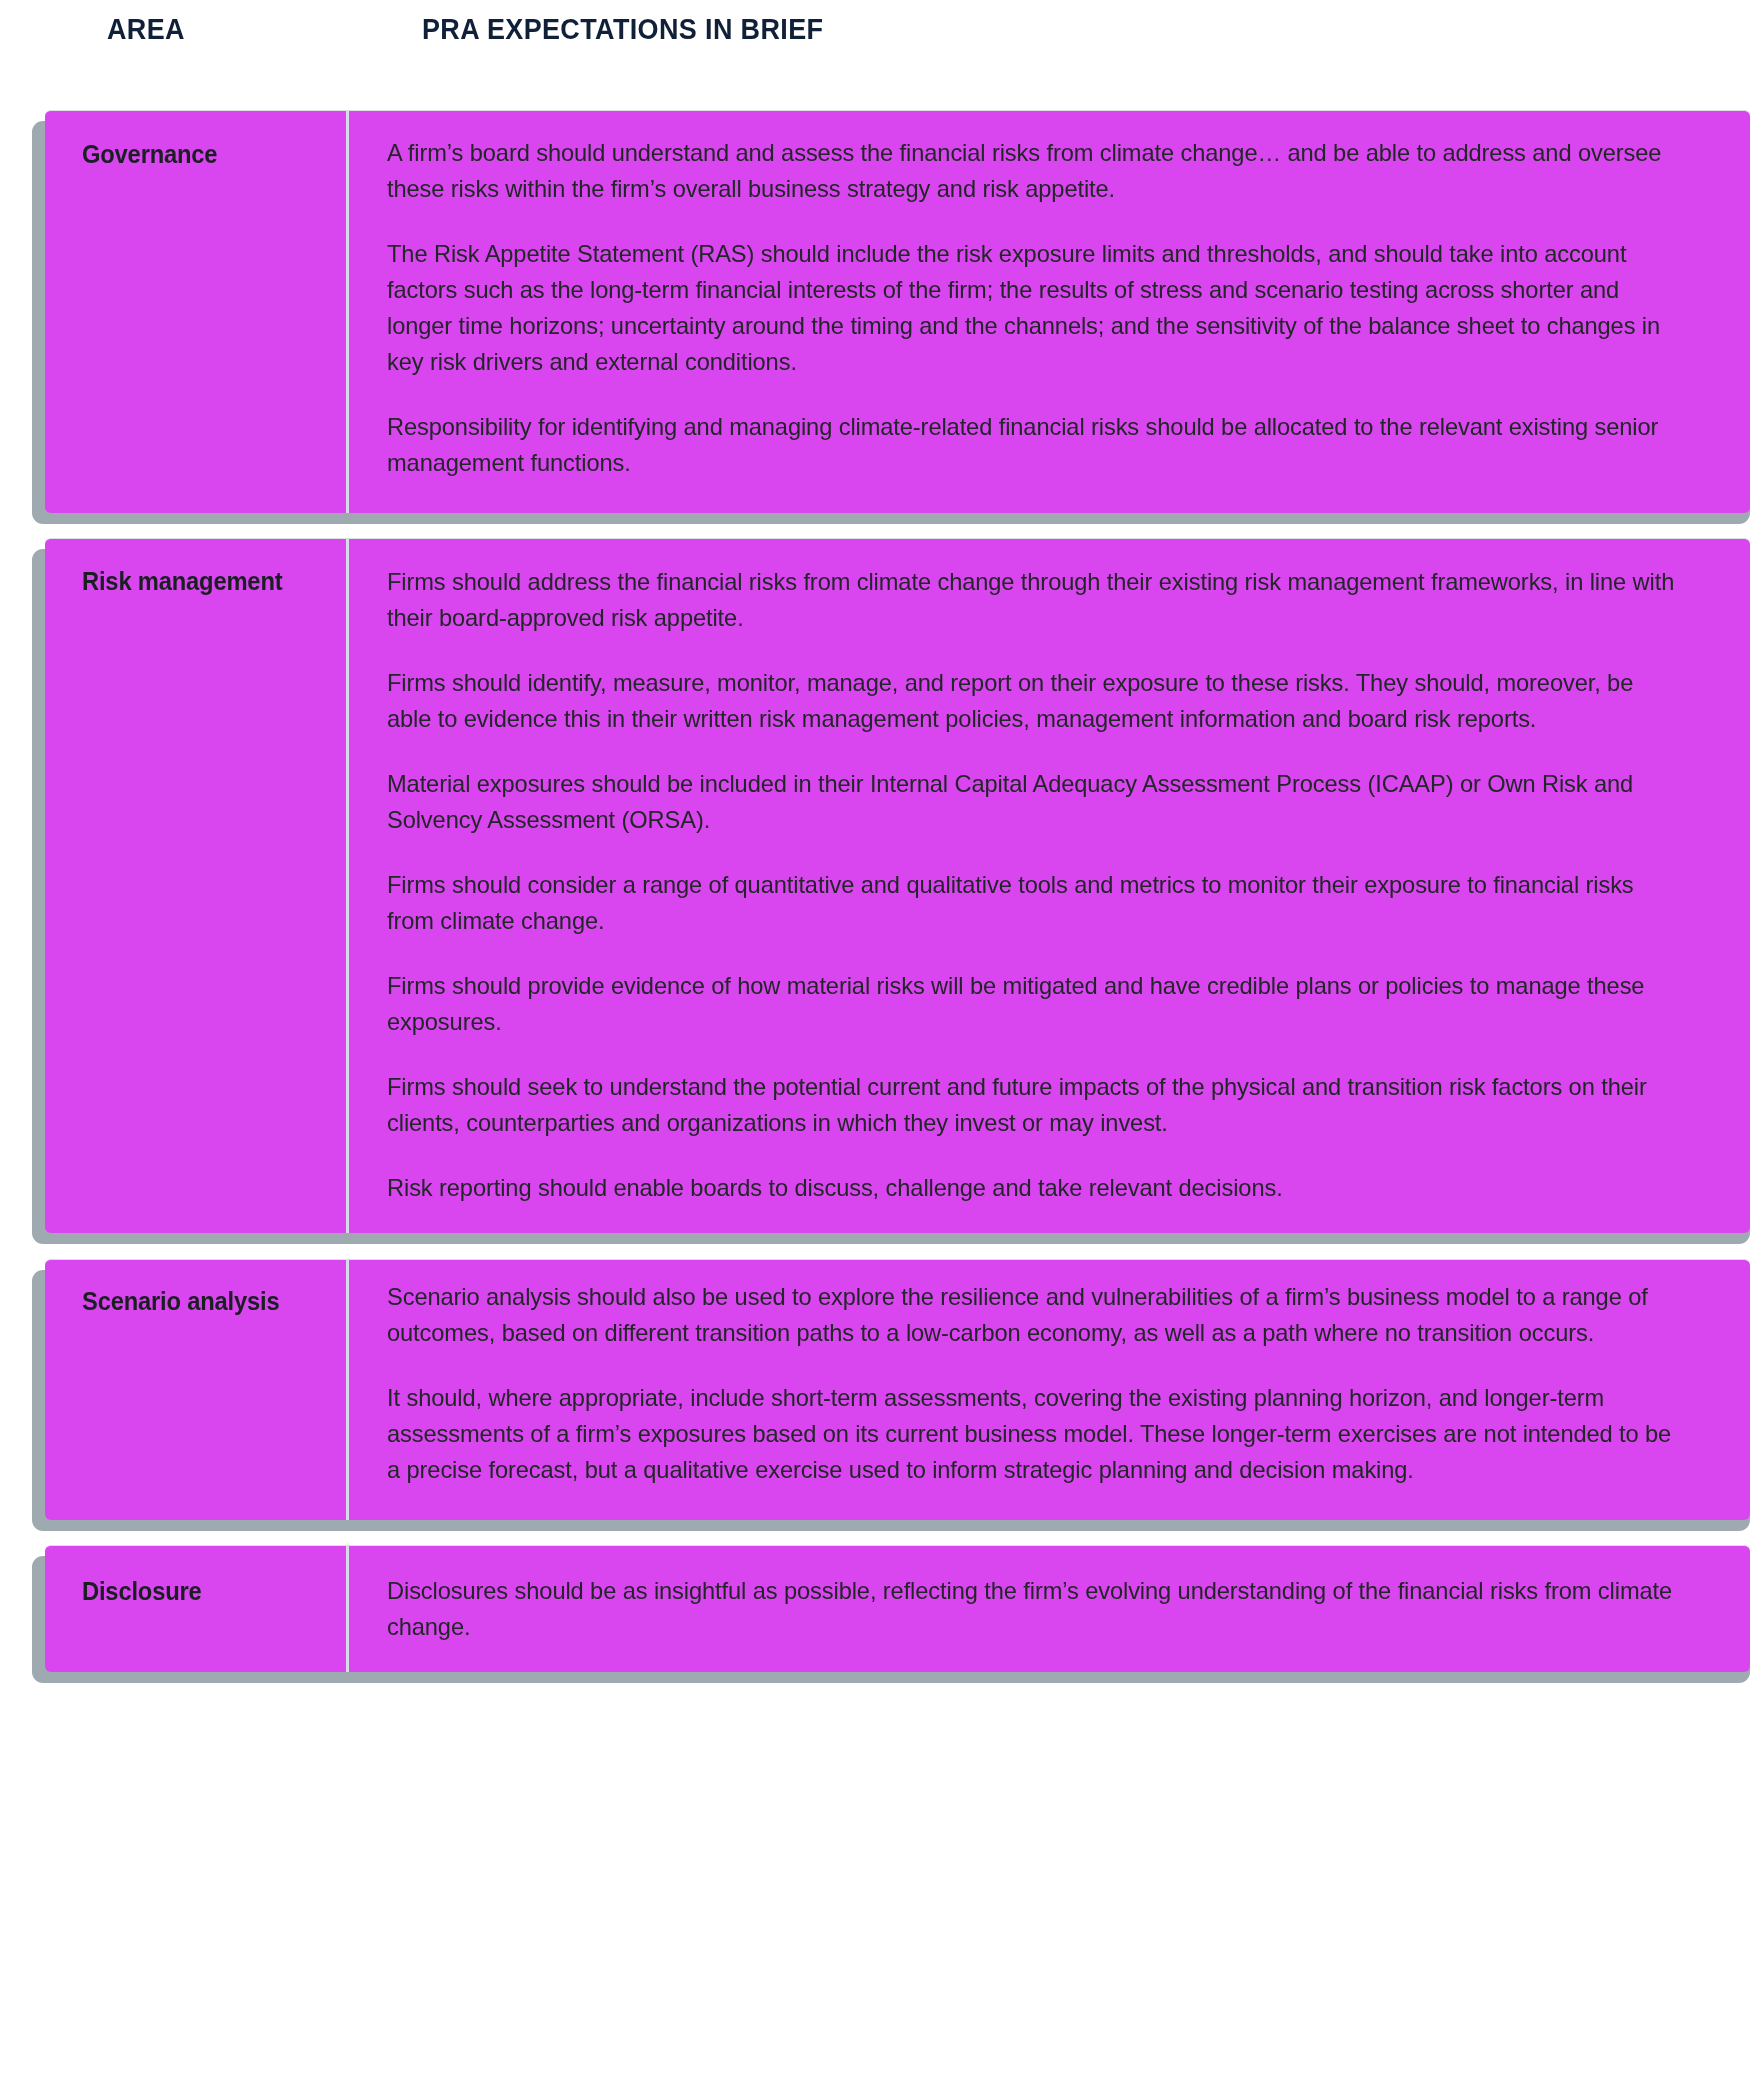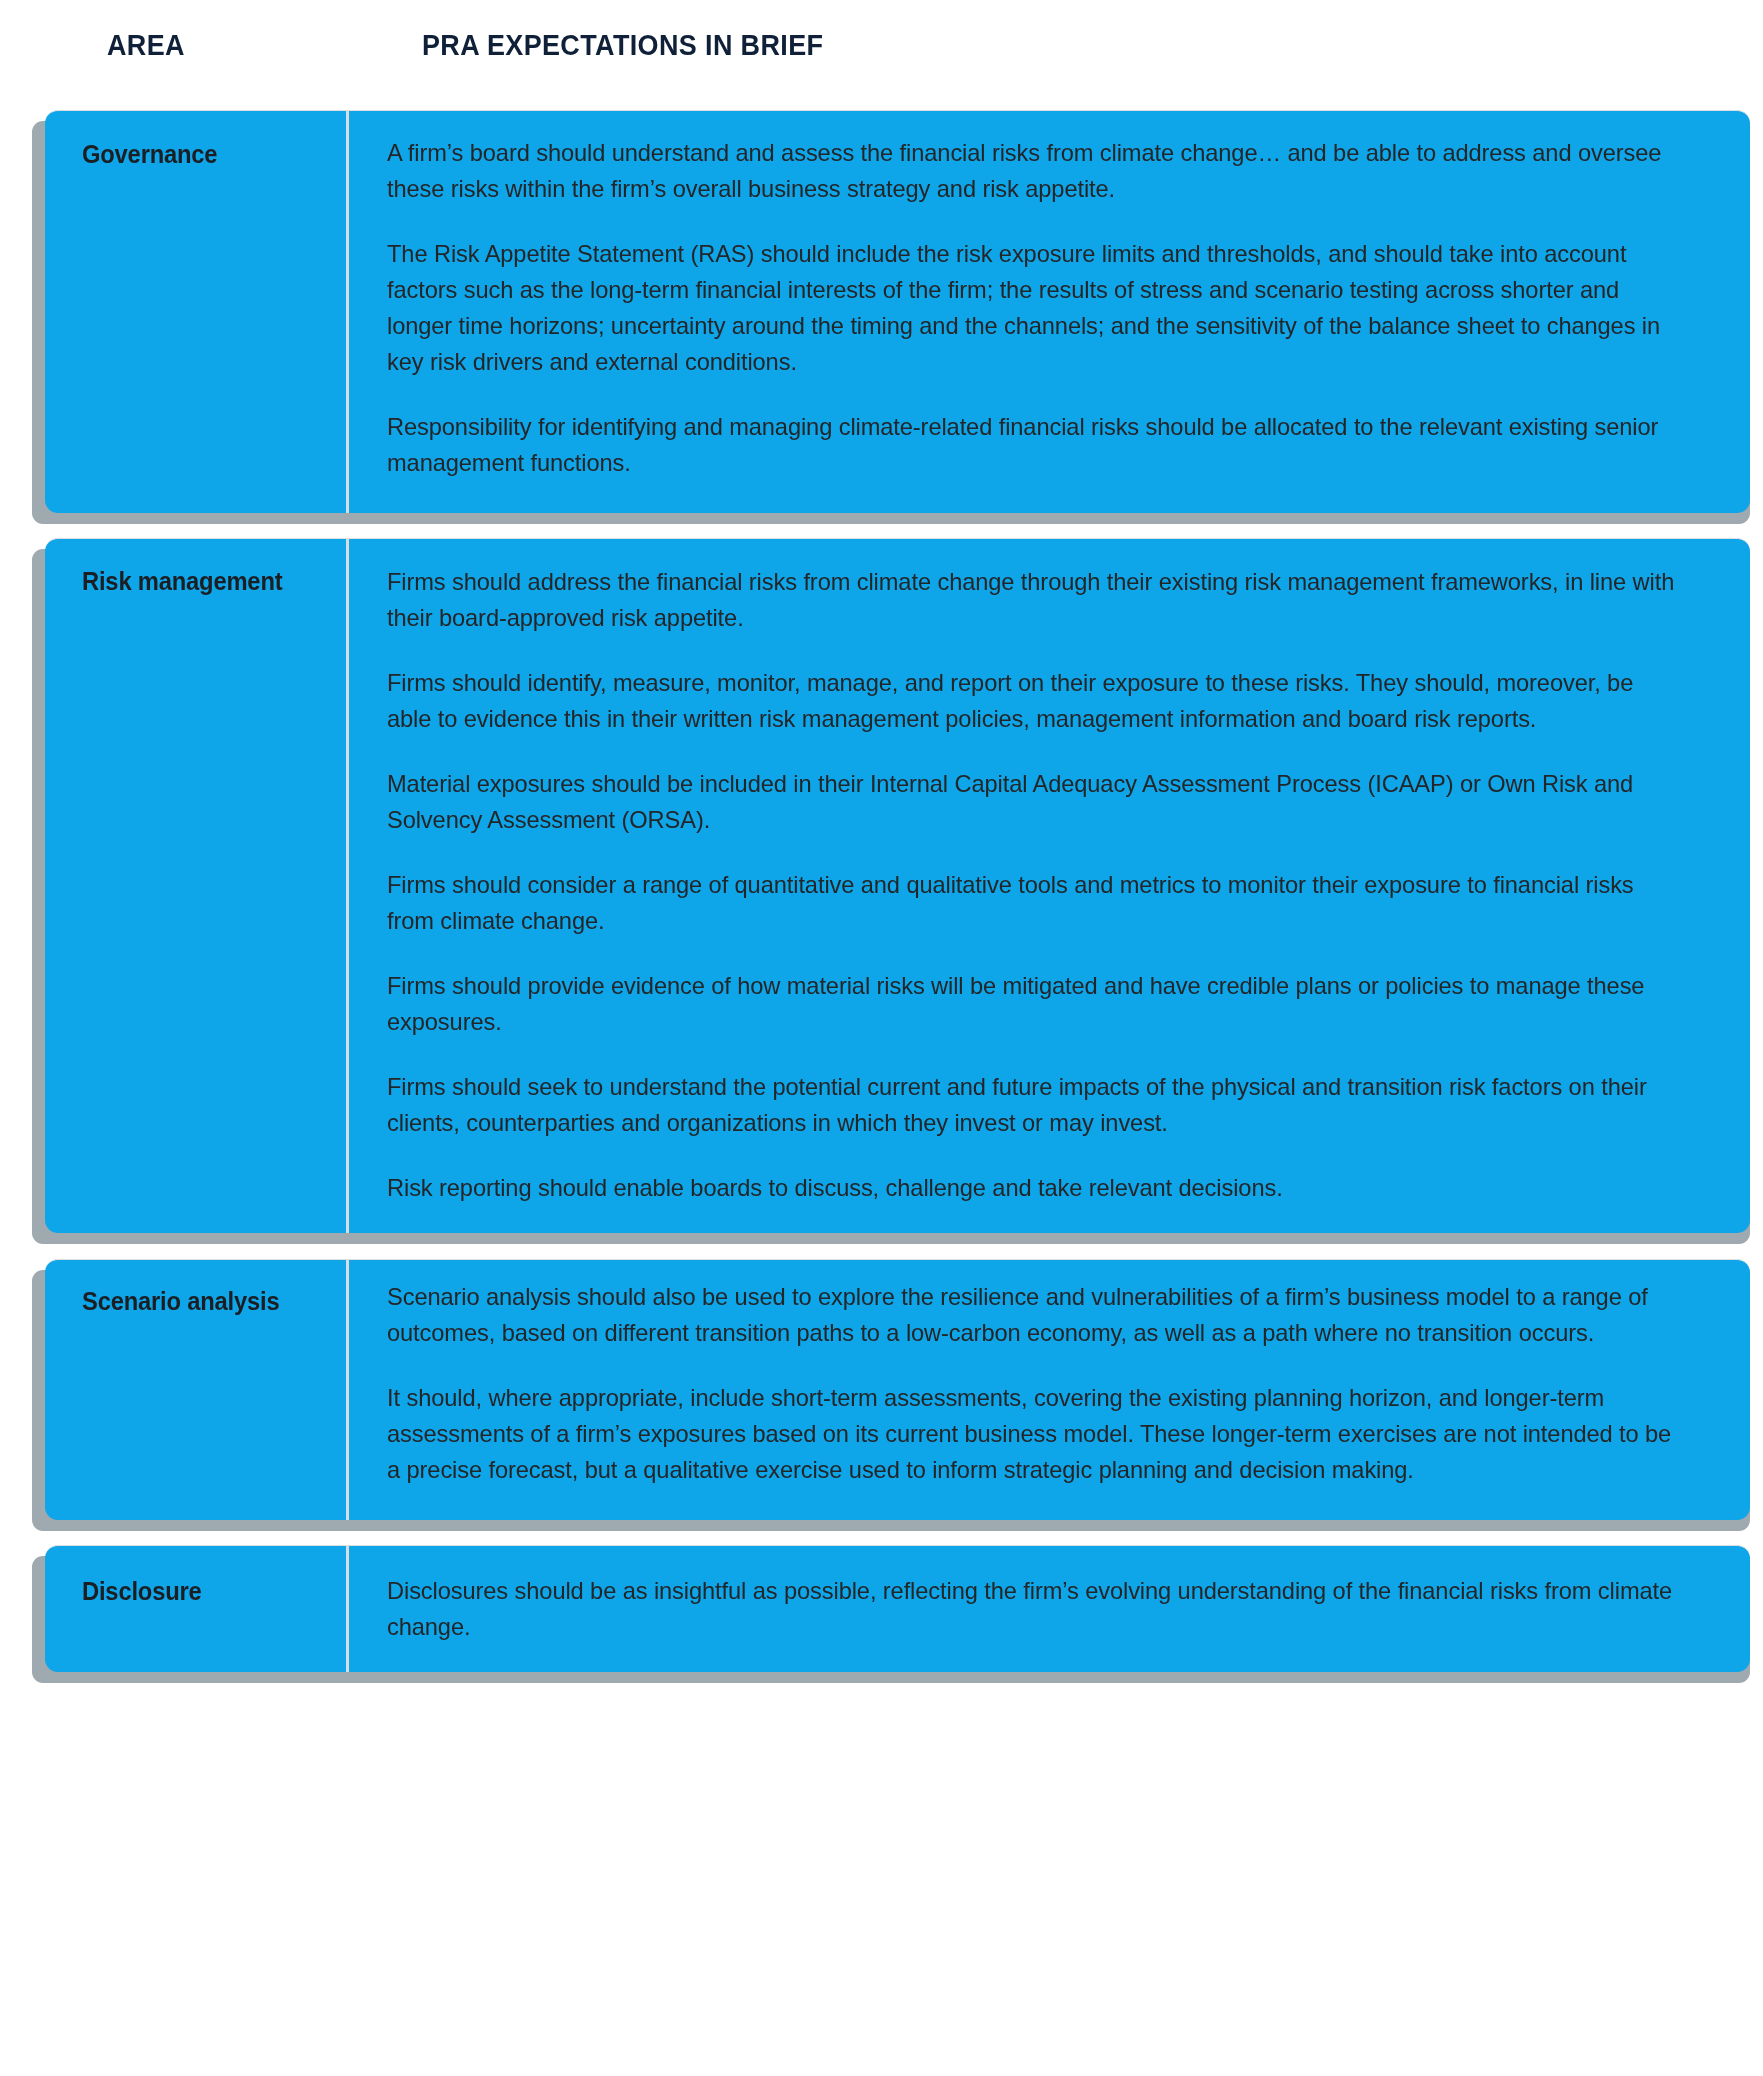--- a/index.html
+++ b/index.html
@@ -15,21 +15,21 @@
   .page {
     position: relative;
     width: 1764px;
     height: 2077px;
     padding: 0;
   }
 
   
   .table-header {
     position: absolute;
-    top: 29px;
+    top: 13px;
     left: 0;
     width: 1764px;
     height: 56px;
   }
   .th {
     position: absolute;
     top: 0;
     font-family: "Liberation Sans", sans-serif;
     font-weight: 700;
     font-size: 29px;
@@ -63,22 +63,22 @@
     width: 1718px;
     height: 100%;
     background: #9FA9B0;
     border-radius: 11px;
   }
 
   .card {
     position: relative;
     margin-left: 12.7px;
     width: 1705px;
-    background: #0ea5e9;
-    border-radius: 13px;
+    background: #d946ef;
+    border-radius: 6px;
     border-top: 0.8px solid #DCE0E4;
     display: flex;
     min-height: 95px;
   }
 
   .card-area {
     width: 304px;
     flex: 0 0 304px;
     padding: 29px 24px 24px 37px;
     border-right: 3.2px solid #D8DCE6;

